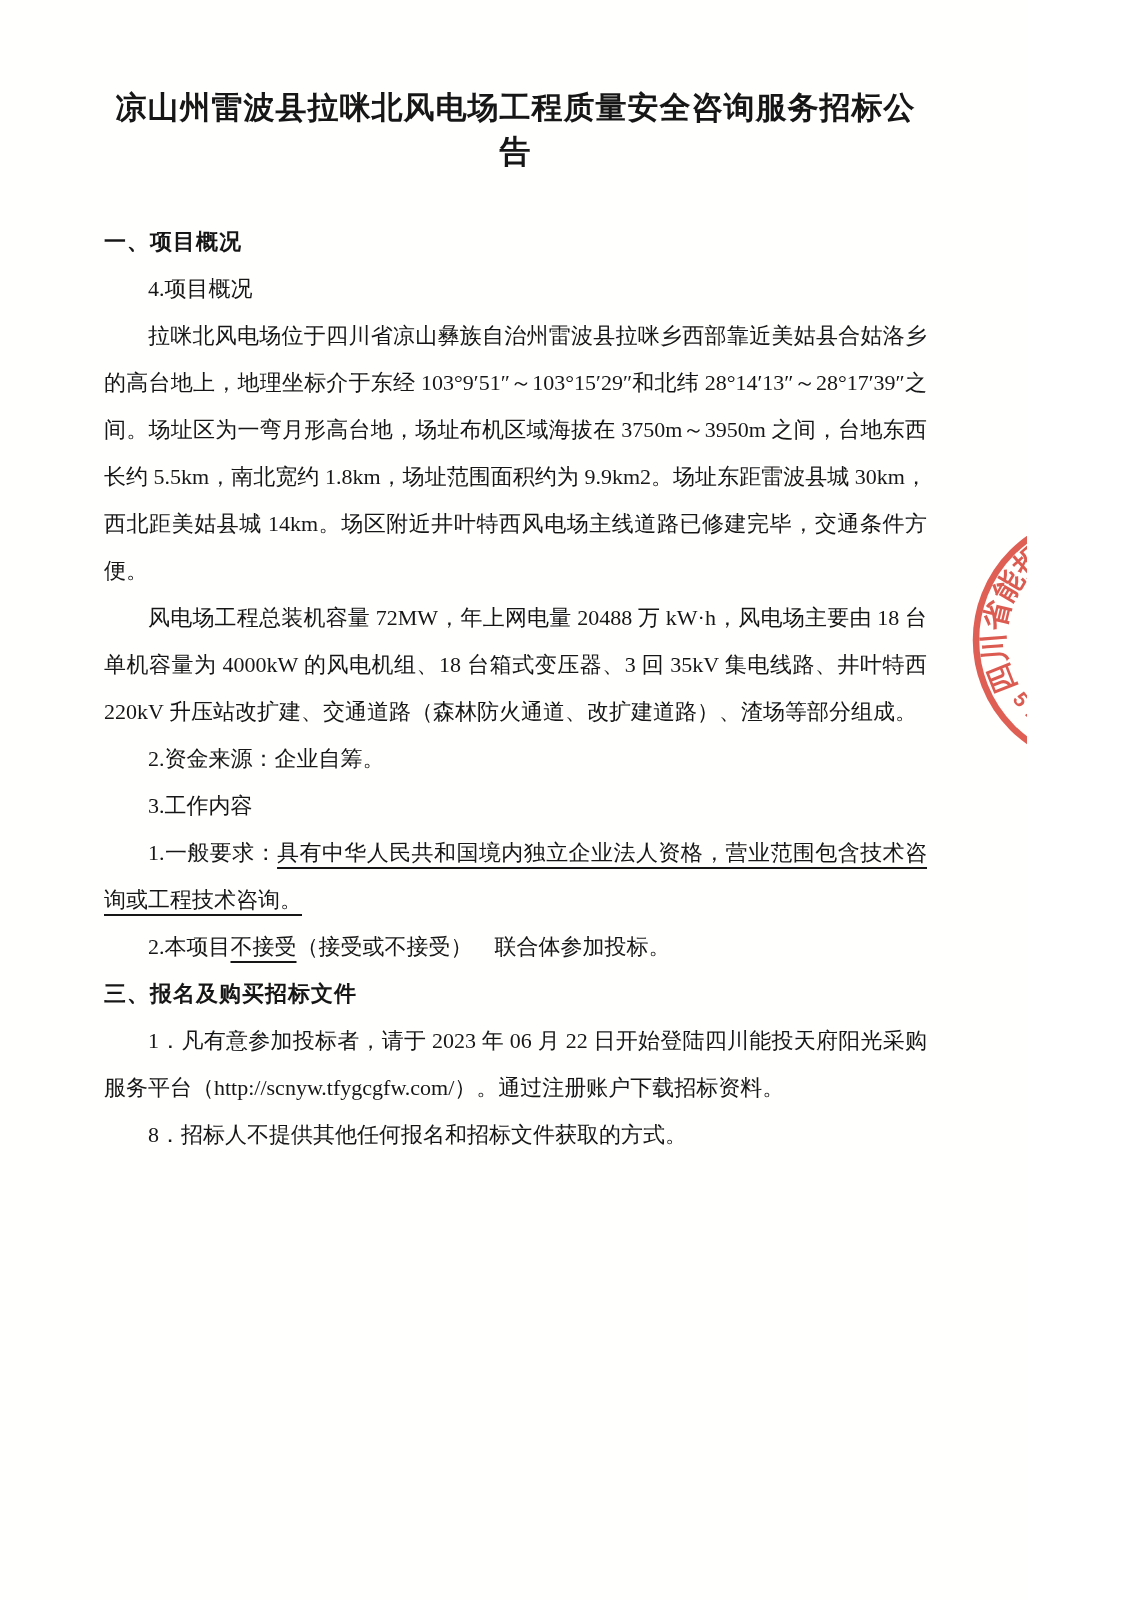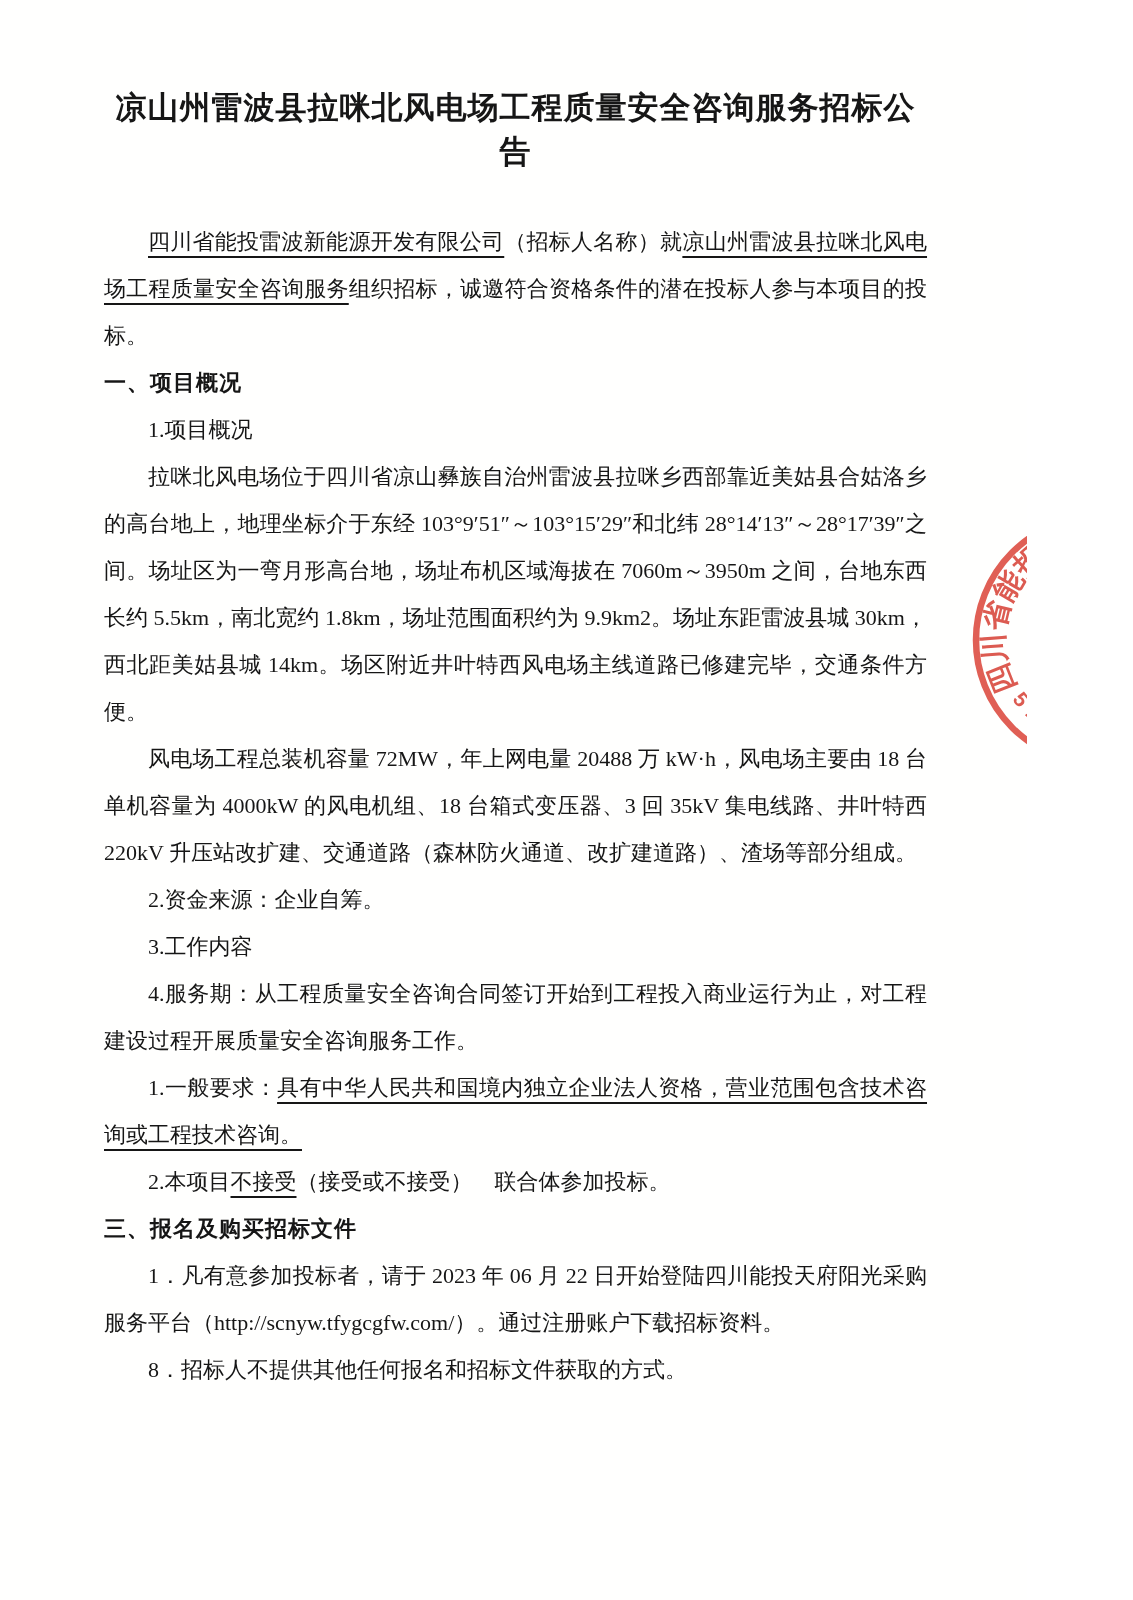--- a/index.html
+++ b/index.html
@@ -63,29 +63,27 @@
 </style>
 </head>
 <body>
 
 <div class="page">
 
   <div class="content">
 
     <h1 class="doc-title">凉山州雷波县拉咪北风电场工程质量安全咨询服务招标公告</h1>
 
-    <p class="para"><span class="u">四川省能投雷波新能源开发有限公司</span><span>（招标人名称）就</span><span class="u">凉山州雷波县拉咪北风电场工程质量安全咨询服务</span><span>组织招标，诚邀符合资格条件的潜在投标人参与本项目的投标。</span></p>
 
     <h2 class="heading">一、项目概况</h2>
-    <p class="para">1.项目概况</p>
-    <p class="para">拉咪北风电场位于四川省凉山彝族自治州雷波县拉咪乡西部靠近美姑县合姑洛乡的高台地上，地理坐标介于东经 103°9′51″～103°15′29″和北纬 28°14′13″～28°17′39″之间。场址区为一弯月形高台地，场址布机区域海拔在 7060m～3950m 之间，台地东西长约 5.5km，南北宽约 1.8km，场址范围面积约为 9.9km2。场址东距雷波县城 30km，西北距美姑县城 14km。场区附近井叶特西风电场主线道路已修建完毕，交通条件方便。</p>
+    <p class="para">4.项目概况</p>
+    <p class="para">拉咪北风电场位于四川省凉山彝族自治州雷波县拉咪乡西部靠近美姑县合姑洛乡的高台地上，地理坐标介于东经 103°9′51″～103°15′29″和北纬 28°14′13″～28°17′39″之间。场址区为一弯月形高台地，场址布机区域海拔在 3750m～3950m 之间，台地东西长约 5.5km，南北宽约 1.8km，场址范围面积约为 9.9km2。场址东距雷波县城 30km，西北距美姑县城 14km。场区附近井叶特西风电场主线道路已修建完毕，交通条件方便。</p>
     <p class="para">风电场工程总装机容量 72MW，年上网电量 20488 万 kW·h，风电场主要由 18 台单机容量为 4000kW 的风电机组、18 台箱式变压器、3 回 35kV 集电线路、井叶特西 220kV 升压站改扩建、交通道路（森林防火通道、改扩建道路）、渣场等部分组成。</p>
     <p class="para">2.资金来源：企业自筹。</p>
     <p class="para">3.工作内容</p>
-    <p class="para">4.服务期：从工程质量安全咨询合同签订开始到工程投入商业运行为止，对工程建设过程开展质量安全咨询服务工作。</p>
 
     <p class="para"><span>1.一般要求：</span><span class="u">具有中华人民共和国境内独立企业法人资格，营业范围包含技术咨询或工程技术咨询。</span></p>
     <p class="para"><span>2.本项目</span><span class="u">不接受</span><span>（接受或不接受）　联合体参加投标。</span></p>
 
     <h2 class="heading">三、报名及购买招标文件</h2>
     <p class="para">1．凡有意参加投标者，请于 2023 年 06 月 22 日开始登陆四川能投天府阳光采购服务平台（http://scnyw.tfygcgfw.com/）。通过注册账户下载招标资料。</p>
     <p class="para">8．招标人不提供其他任何报名和招标文件获取的方式。</p>
 
   </div>
 

